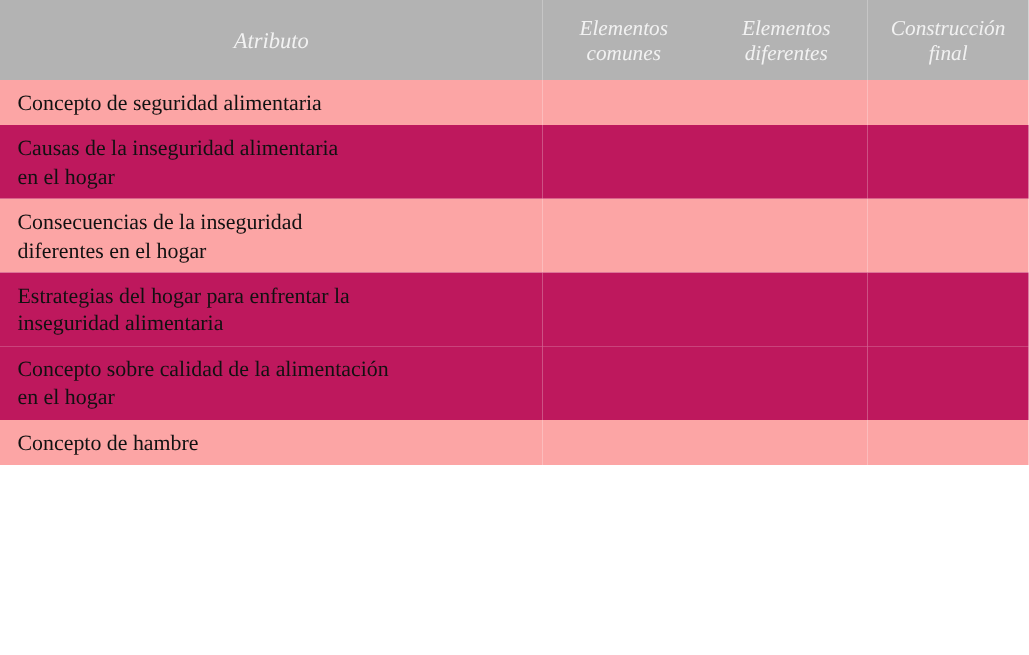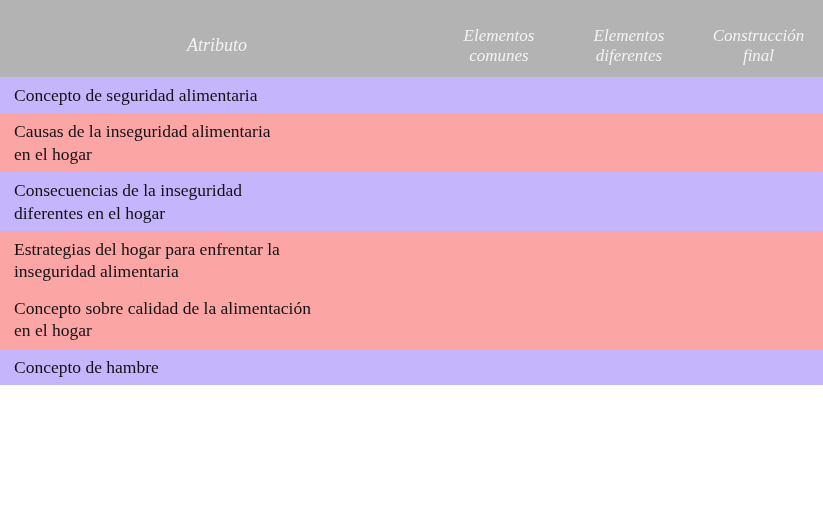--- a/index.html
+++ b/index.html
@@ -23,41 +23,41 @@
     width: 823px;
     table-layout: fixed;
   }
   table.attr-table thead th {
     background: #b3b3b3;
     color: #f2f2f2;
     font-style: italic;
     font-weight: normal;
     font-size: 17px;
     line-height: 1.15;
-    padding: 26px 6px 12px 6px;
+    padding: 13px 6px 12px 6px;
     text-align: center;
     vertical-align: middle;
     border: none;
   }
   table.attr-table thead th.col-attr {
     font-size: 18px;
   }
   table.attr-table tbody td {
     font-size: 17.5px;
     line-height: 1.28;
     padding: 7px 10px 7px 14px;
     vertical-align: top;
     border: none;
     color: #111111;
   }
   table.attr-table tbody tr.shade td {
-    background: #c4b5fd;
+    background: #fca5a5;
   }
   table.attr-table tbody tr.plain td {
-    background: #fca5a5;
+    background: #be185d;
   }
   td.cell-attr { text-align: left; }
   td.cell-mark { text-align: center; }
   .colw-attr { width: 434px; }
   .colw-1 { width: 130px; }
   .colw-2 { width: 130px; }
   .colw-3 { width: 129px; }
   .hdr-line { display: block; }
 </style>
 </head>

